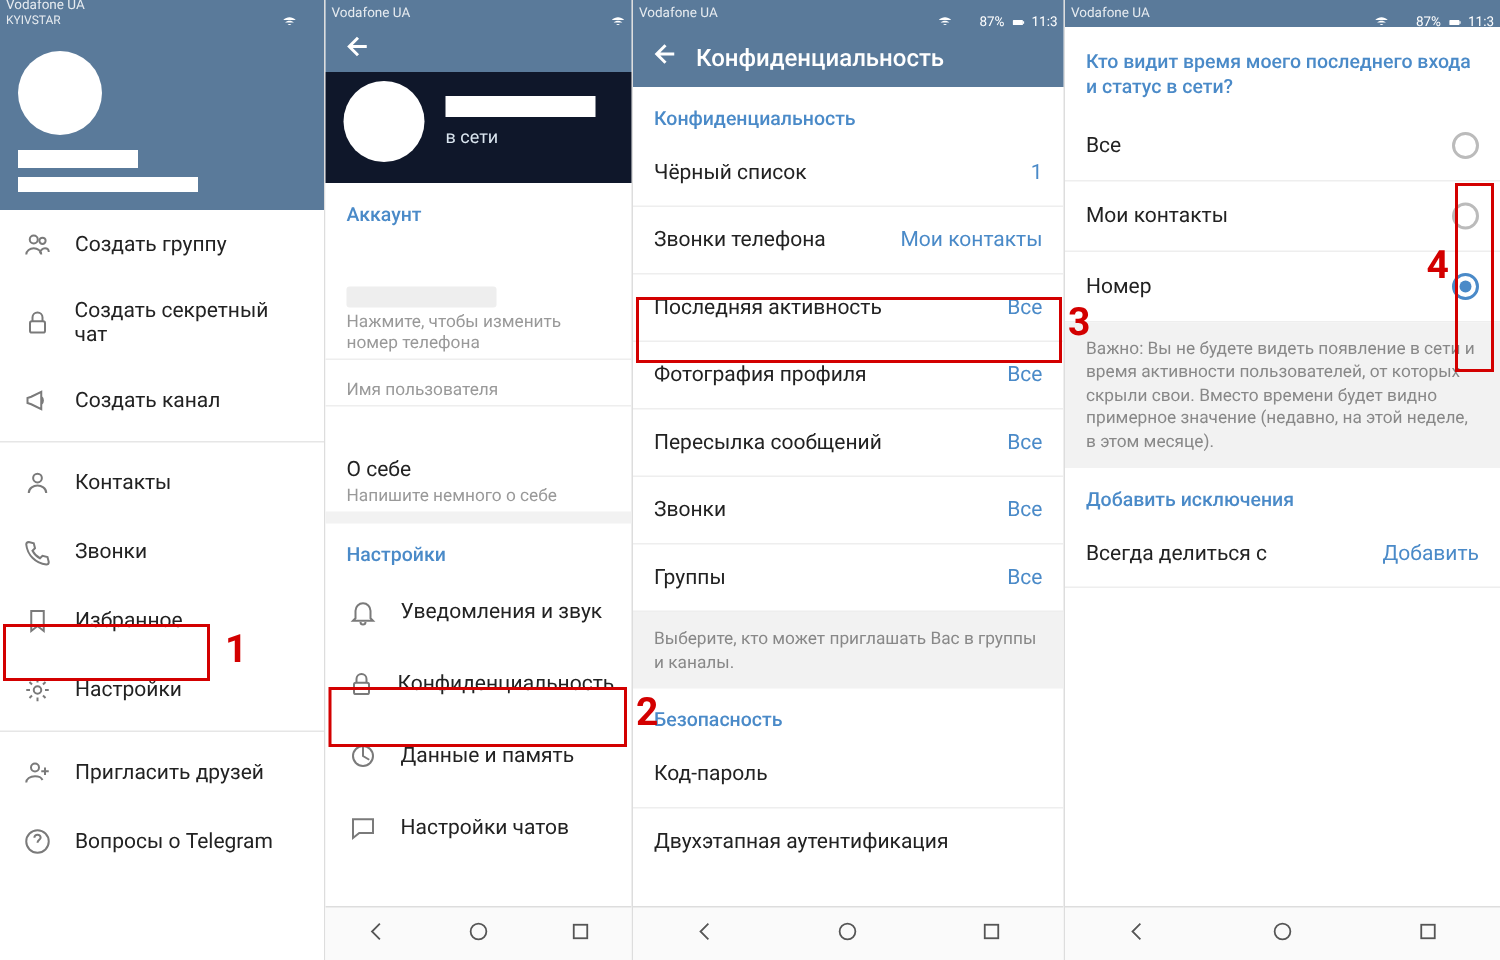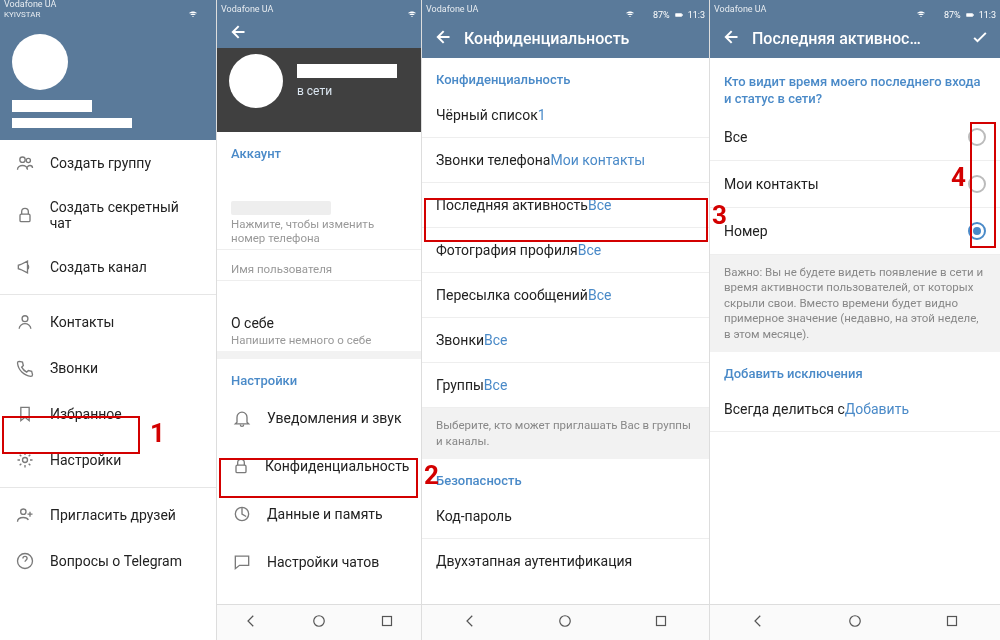--- a/index.html
+++ b/index.html
@@ -24,38 +24,38 @@
   .profile-head .avatar { width:56px; height:56px; border-radius:50%; background:#fff; margin-bottom:10px; }
   .profile-head .name-blk { height:12px; width:80px; background:#fff; margin-bottom:6px; }
   .profile-head .phone-blk { height:10px; width:120px; background:#fff; }
 
   .menu-item { display:flex; align-items:center; gap:14px; padding:13px 14px; font-size:14px; color:#222; }
   .menu-item .mi-icon { width:22px; display:flex; justify-content:center; }
   .menu-item .mi-icon svg { width:20px; height:20px; stroke:#7a7a7a; fill:none; stroke-width:1.6; }
   .divider { height:1px; background:#e6e6e6; margin:4px 0; }
 
   
-  .profile2 { background:#404040; color:#fff; padding:6px 12px 24px; }
+  .profile2 { background:#0f172a; color:#fff; padding:6px 12px 14px; }
   .profile2-row { display:flex; align-items:center; gap:14px; }
   .profile2 .avatar2 { width:54px; height:54px; border-radius:50%; background:#fff; }
   .profile2 .name2 { height:14px; width:100px; background:#fff; margin-bottom:6px; }
   .profile2 .status2 { font-size:12px; color:#dbe6f0; }
 
   .section-title { color:#4a8ac8; font-size:13px; font-weight:500; padding:14px 14px 6px; }
   .field { padding:10px 14px 4px; }
   .field .f-label { font-size:14px; color:#222;margin-top:24px; }
   .field .f-sub { font-size:11.5px; color:#999; margin-top:2px; }
   .thin-div { height:1px; background:#eee; }
 
   .setting-row { display:flex; align-items:center; gap:14px; padding:14px 14px; }
   .setting-row .s-icon { width:22px; display:flex; justify-content:center; }
   .setting-row .s-icon svg { width:20px; height:20px; stroke:#7a7a7a; fill:none; stroke-width:1.6; }
 
   
-  .item-row { display:flex; justify-content:flex-start; align-items:center; padding:14px 14px; border-bottom:1px solid #eee; }
+  .item-row { display:flex; justify-content:space-between; align-items:center; padding:14px 14px; border-bottom:1px solid #eee; }
   .item-row .ir-label { color:#222; font-size:14px; }
   .item-row .ir-value { color:#4a8ac8; font-size:14px; }
   .group-note { background:#f2f2f2; color:#888; font-size:11.5px; padding:10px 14px; line-height:1.35; }
 
   .radio-row { display:flex; justify-content:space-between; align-items:center; padding:14px 14px; border-bottom:1px solid #eee; }
   .radio { width:18px; height:18px; border:2px solid #bbb; border-radius:50%; position:relative; }
   .radio.checked { border-color:#4a8ac8; }
   .radio.checked::after { content:""; position:absolute; inset:3px; background:#4a8ac8; border-radius:50%; }
 
   .navbar { height:36px; background:#fafafa; border-top:1px solid #ddd; display:flex; justify-content:space-around; align-items:center; margin-top:auto; }
@@ -356,29 +356,20 @@
               <path d="M3 20v-4M8 20v-8M13 20V8M18 20V4"></path>
             </svg></span>
       <span>87%</span>
       <span class="sb-icon"><svg viewBox="0 0 24 24">
               <rect x="3" y="8" width="16" height="8" rx="1"></rect>
               <rect x="19" y="10" width="2" height="4"></rect>
             </svg></span>
       <span>11:3</span>
     </span>
   </div>
-  <div class="appbar">
-    <span class="back"><svg viewBox="0 0 24 24">
-            <path d="M14 5l-7 7 7 7M7 12h14"></path>
-          </svg></span>
-    <span class="title" style="flex:1">Последняя активнос…</span>
-    <span class="check"><svg viewBox="0 0 24 24">
-            <path d="M5 13l4 4 10-10"></path>
-          </svg></span>
-  </div>
 
   <div class="section-title" style="padding-top:16px; line-height:1.3">Кто видит время моего последнего входа и статус в сети?</div>
 
   <div class="radio-row">
     <span class="ir-label">Все</span>
     <span class="radio"></span>
   </div>
   <div class="radio-row">
     <span class="ir-label">Мои контакты</span>
     <span class="radio"></span>

